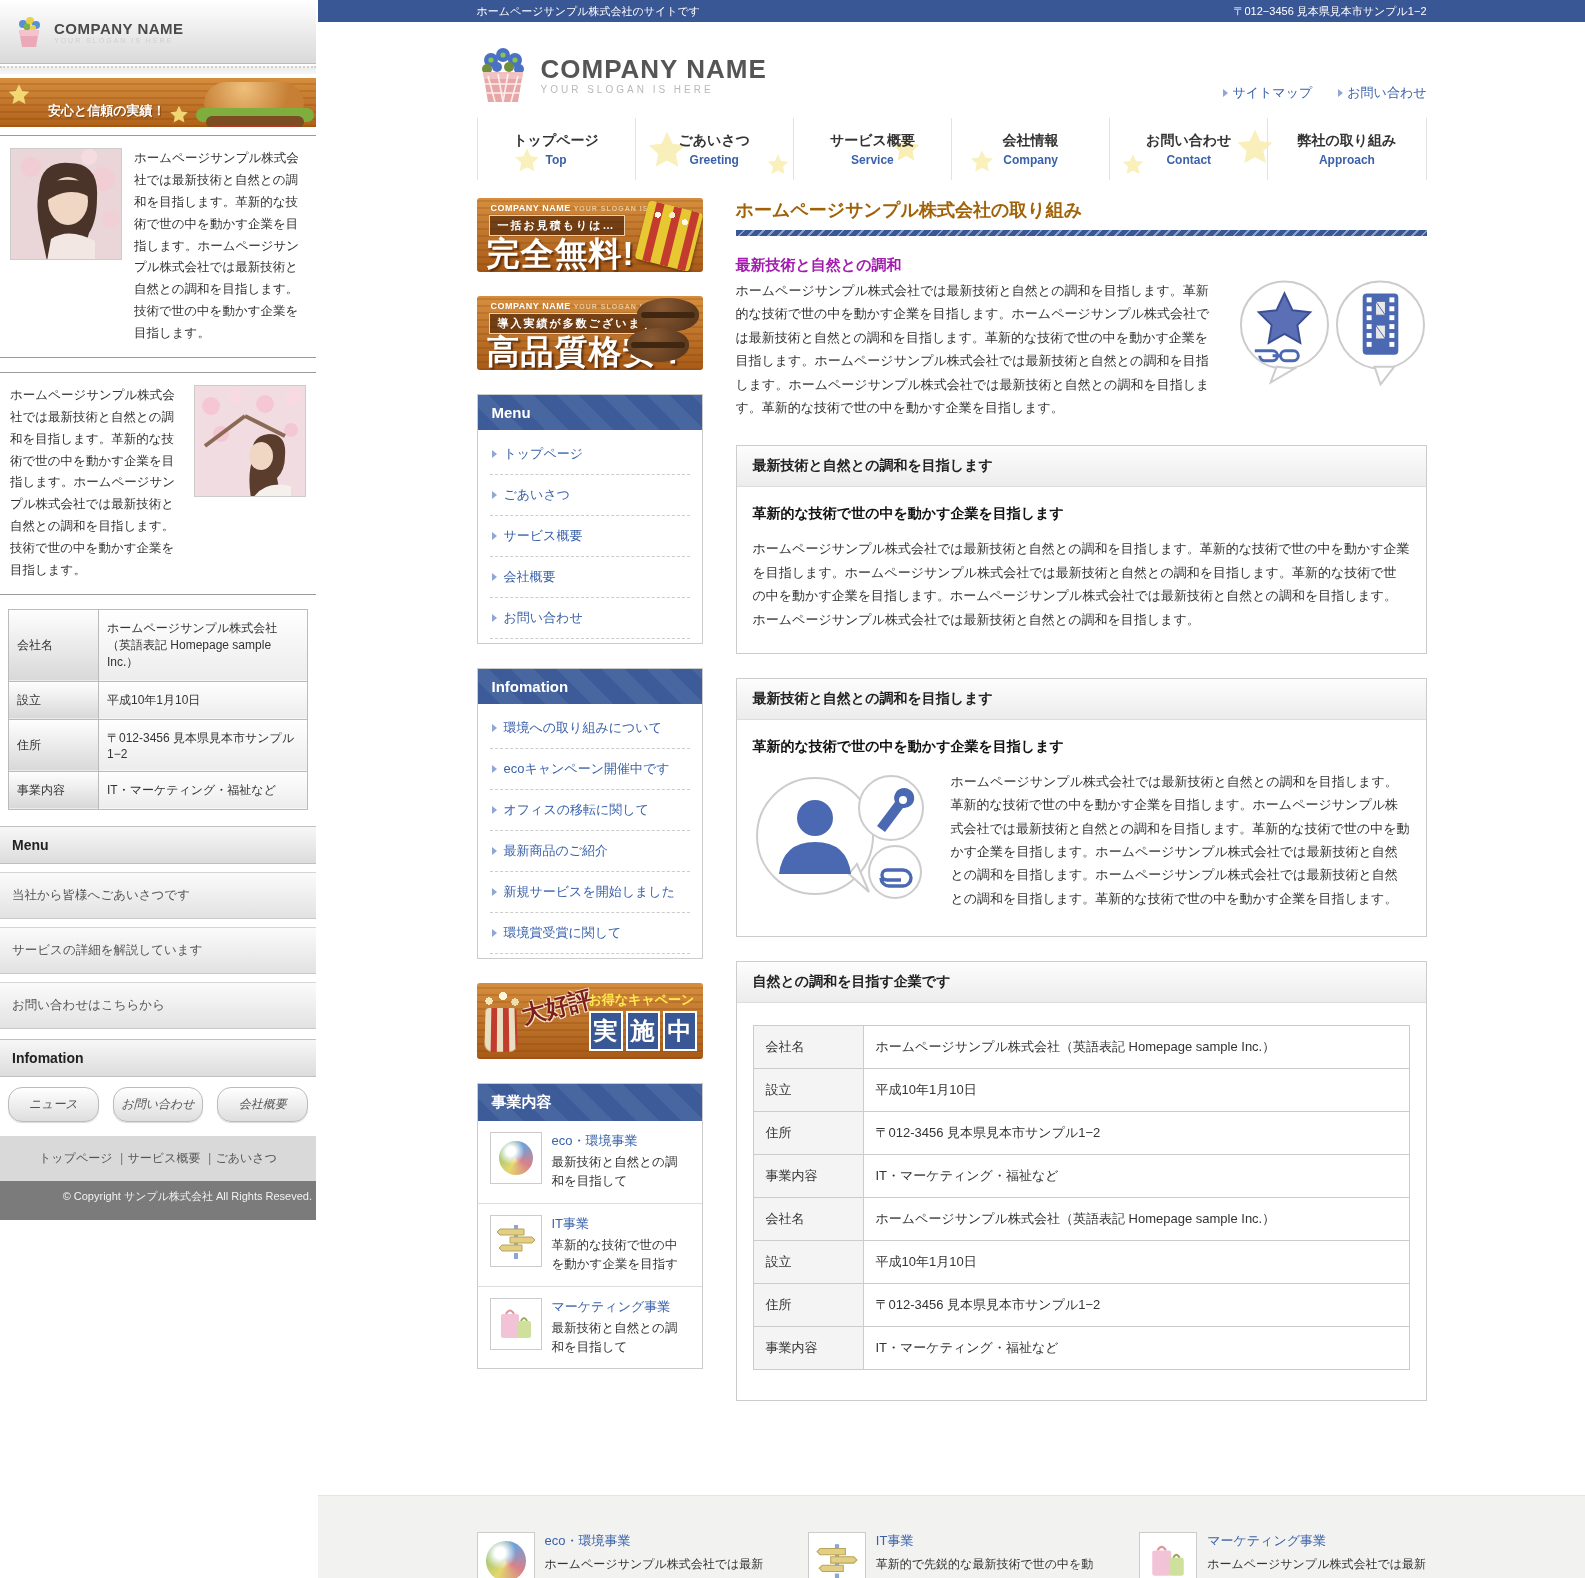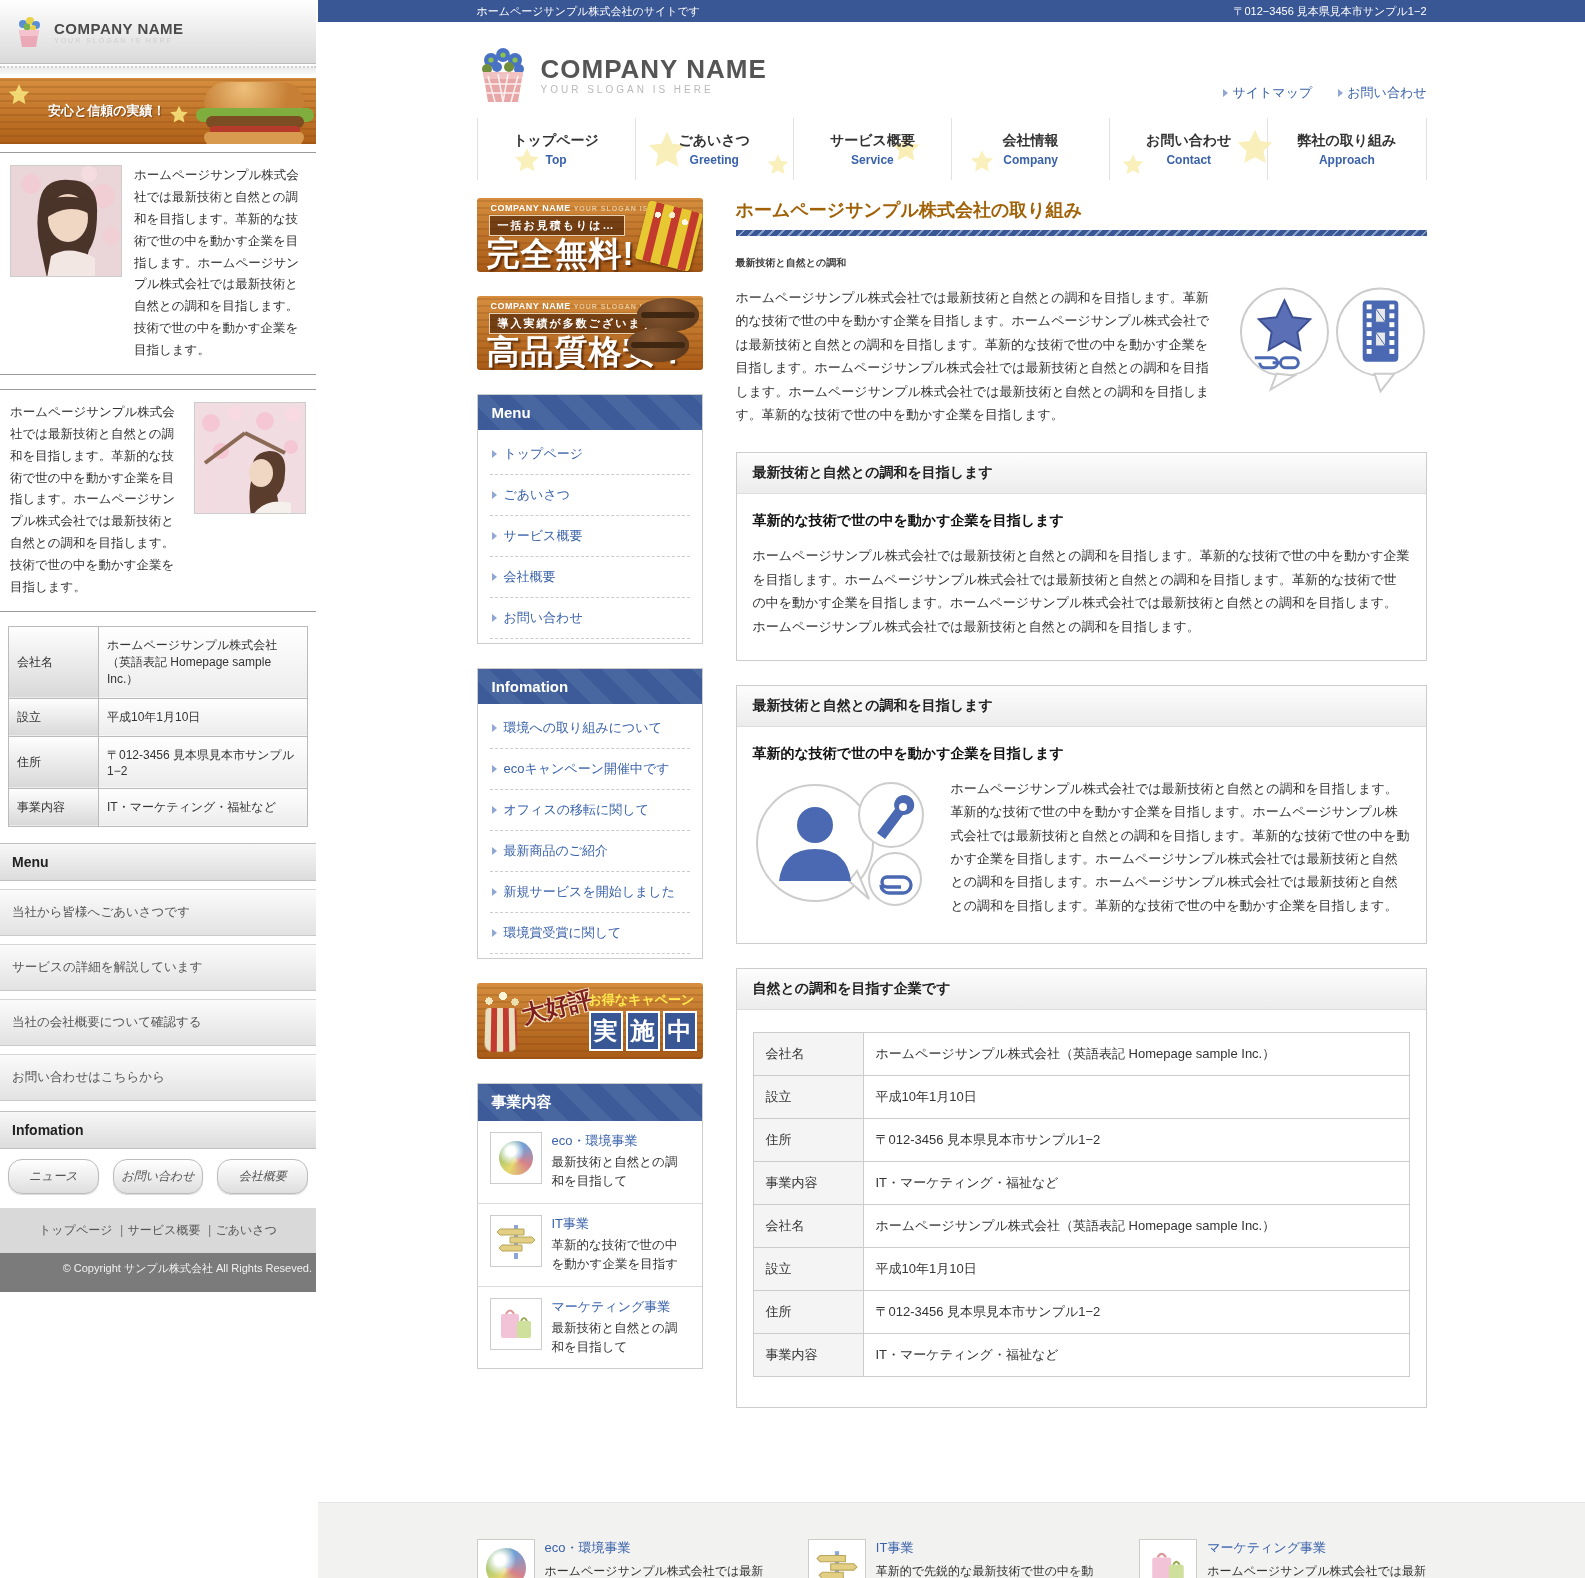--- a/index.html
+++ b/index.html
@@ -9,21 +9,21 @@
 
   
   .sb { width:318px; flex:0 0 318px; background:#fff; border-right:2px solid #fff; }
   .sb-logo { height:64px; background:linear-gradient(#ffffff,#d9d9d9); border-bottom:1px solid #bbb;
              display:flex; align-items:center; gap:10px; padding:0 14px; }
   .sb-logo .cup { width:30px; height:34px; position:relative; }
   .sb-logo-txt .cn { font-size:15px; font-weight:bold; color:#4a4a4a; letter-spacing:.5px; }
   .sb-logo-txt .sl { font-size:7px; color:#cfcfcf; letter-spacing:2px; }
   .sb-dots { height:8px; border-top:2px dotted #cfcfcf; margin:2px 0 4px; background:linear-gradient(#ececec,#f8f8f8); }
 
-  .sb-banner { height:66px; background:repeating-linear-gradient(0deg, rgba(90,40,0,.18) 0 2px, rgba(255,255,255,0) 2px 7px),
+  .sb-banner { height:49px; background:repeating-linear-gradient(0deg, rgba(90,40,0,.18) 0 2px, rgba(255,255,255,0) 2px 7px),
                linear-gradient(#d28a3a,#b express 0); background-color:#c87b2f;
                background-image:repeating-linear-gradient(0deg, rgba(90,40,0,.15) 0 2px, rgba(255,255,255,0) 2px 7px), linear-gradient(#d28a3a,#b express 0);
                position:relative; overflow:hidden; }
   .sb-banner { background:repeating-linear-gradient(0deg, rgba(90,40,0,.15) 0 2px, rgba(255,255,255,0) 2px 7px), linear-gradient(#d68e3e,#b06018); }
   .sb-banner .txt { position:absolute; left:48px; top:24px; color:#fff; font-size:13px; font-weight:bold; text-shadow:1px 1px 1px rgba(90,40,0,.6); }
   .star { position:absolute; }
   .star svg { display:block; }
 
   .burger { position:absolute; right:2px; top:4px; width:118px; height:64px; }
   .burger .bunT { position:absolute; left:8px; top:0; width:100px; height:30px; border-radius:50px 50px 18px 18px;
@@ -122,21 +122,21 @@
 
   .biz-item { display:flex; gap:10px; padding:11px 12px; border-bottom:1px solid #ddd; }
   .biz-item:last-child { border-bottom:none; }
   .biz-ic { width:52px; height:52px; flex:0 0 52px; border:1px solid #ccc; display:flex; align-items:center; justify-content:center; background:#fff; }
   .biz-tt { font-size:13px; color:#3a62aa; margin-bottom:3px; }
   .biz-ds { font-size:12.5px; color:#333; line-height:1.55; }
 
   
   .pg-title { font-size:18px; font-weight:bold; color:#a16207; padding-bottom:8px; }
   .pg-rule { height:6px; background:repeating-linear-gradient(135deg,#3a5795 0 5px,#8aa0c9 5px 7px); margin-bottom:20px; }
-  .h3 { font-size:10px; font-weight:bold; color:#404040; margin-bottom:16px; }
+  .h3 { font-size:15px; font-weight:bold; color:#a21caf; margin-bottom:4px; }
   .intro { overflow:hidden; margin-bottom:26px; }
   .intro p { font-size:13px; line-height:1.8; color:#333; }
   .intro .icons { float:right; margin-left:22px; width:190px; display:flex; gap:4px; align-items:flex-start; }
 
   .sec { border:1px solid #ccc; margin-bottom:24px; background:#fff; }
   .sec-h { background:linear-gradient(#fdfdfd,#ececec); border-bottom:1px solid #ddd; font-size:14px; font-weight:bold; color:#222; padding:11px 16px; }
   .sec-b { padding:18px 16px 22px; }
   .sec-b h4 { font-size:14px; color:#111; margin-bottom:14px; }
   .sec-b p { font-size:13px; line-height:1.8; color:#333; }
   .sec-flex { display:flex; gap:18px; align-items:flex-start; }
@@ -256,21 +256,20 @@
         <tr>
             <td class="l">事業内容</td>
             <td class="v">IT・マーケティング・福祉など</td>
           </tr>
       </tbody>
     </table>
 
     <div class="sb-h">Menu</div>
     <div class="sb-item">当社から皆様へごあいさつです</div>
     <div class="sb-item">サービスの詳細を解説しています</div>
-    <div class="sb-item">当社の会社概要について確認する</div>
     <div class="sb-item">お問い合わせはこちらから</div>
 
     <div class="sb-h">Infomation</div>
     <div class="sb-btns">
       <div class="sb-btn">ニュース</div>
       <div class="sb-btn">お問い合わせ</div>
       <div class="sb-btn">会社概要</div>
     </div>
 
     <div class="sb-links">トップページ ｜サービス概要 ｜ごあいさつ</div>

